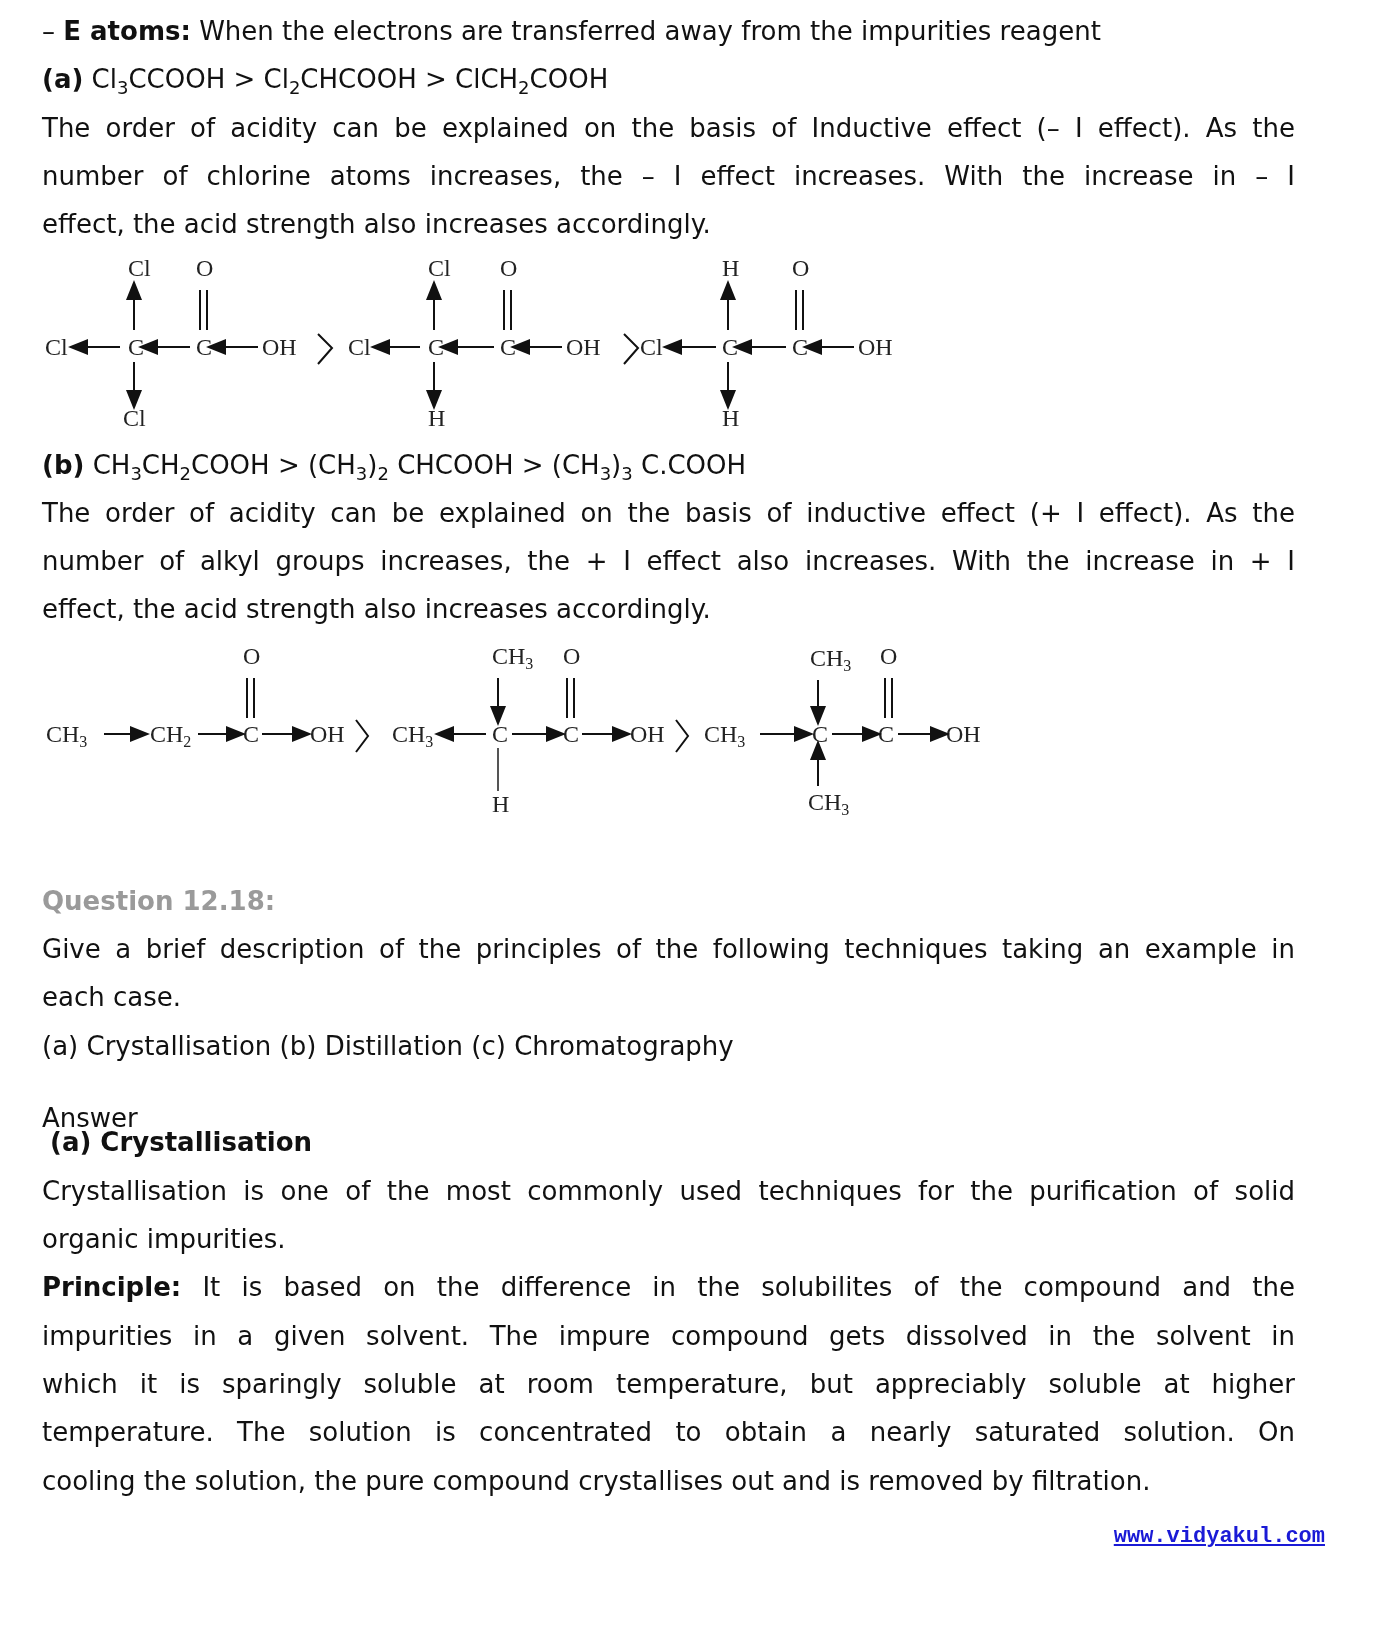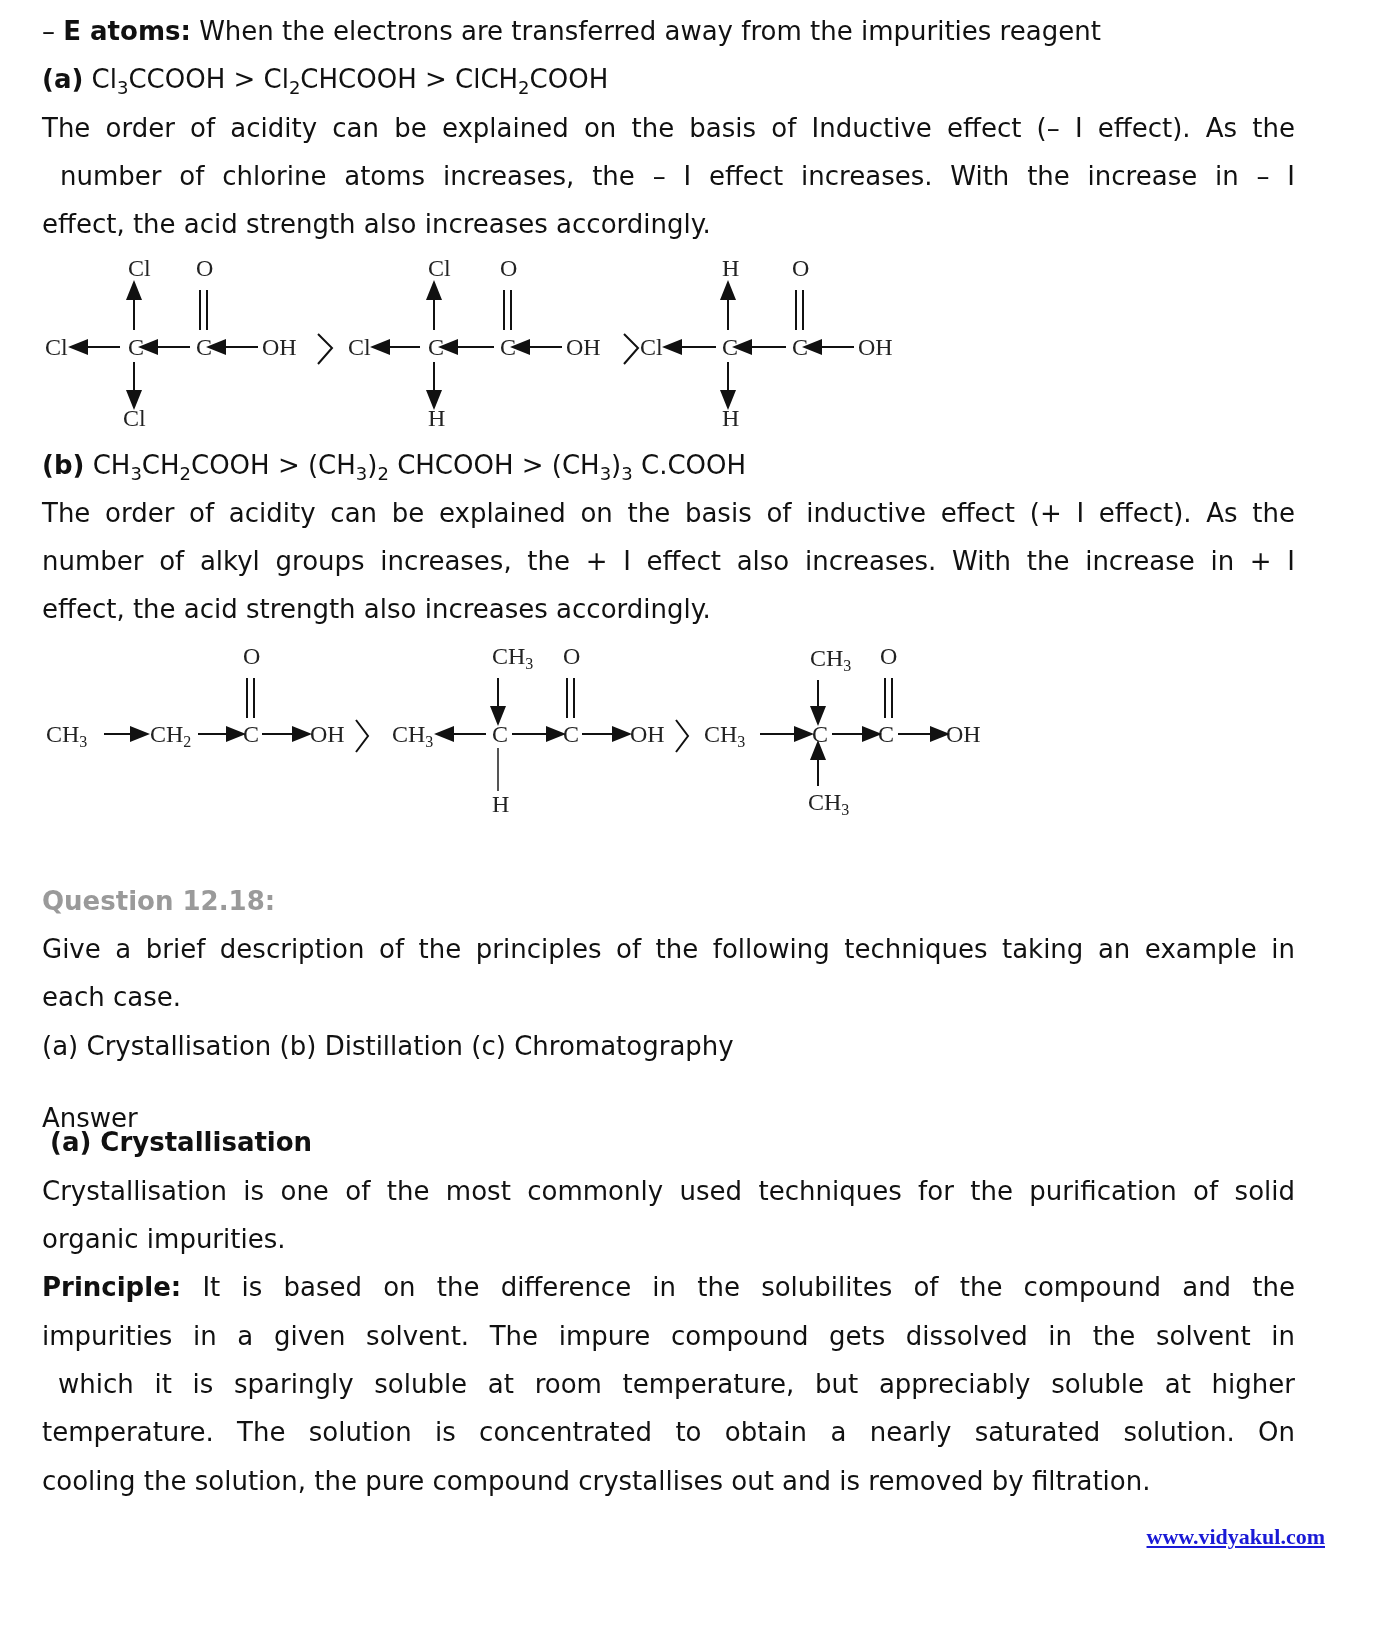--- a/index.html
+++ b/index.html
@@ -7,36 +7,36 @@
          font-family: "DejaVu Sans", sans-serif; color: #111; }
   .line { position: absolute; left: 42px; right: 80px; font-size: 26px; line-height: 34px; white-space: nowrap; }
   .just { text-align: justify; text-align-last: justify; white-space: normal; }
   b { font-weight: bold; }
   .q { color: #9a9a9a; font-weight: bold; }
   sub { font-size: 18px; vertical-align: -6px; line-height: 0; }
   .diagram { position: absolute; left: 0; width: 1375px; }
   .diagram svg { display: block; }
   .chem { font-family: "Liberation Serif", serif; font-size: 24px; fill: #222; }
   .chemsub { font-family: "Liberation Serif", serif; font-size: 16px; fill: #222; }
-  .footer { position: absolute; right: 50px; top: 1622px; font-family: Liberation Serif, serif;
+  .footer { position: absolute; right: 50px; top: 1622px; font-family: Liberation Mono, monospace;
             font-weight: bold; font-size: 22px; color: #1a1ad6; text-decoration: underline; }
 </style>
 </head>
 <body>
 
 <div class="line" style="top:14px;">
   <span>– </span><b>E atoms:</b><span> When the electrons are transferred away from the impurities reagent</span>
 </div>
 
 <div class="line" style="top:62px;">
   <b>(a)</b><span id="fa"><span> Cl</span><sub>3</sub><span>CCOOH &gt; Cl</span><sub>2</sub><span>CHCOOH &gt; ClCH</span><sub>2</sub><span>COOH</span></span>
 </div>
 
 <div class="line just" style="top:111px;">The order of acidity can be explained on the basis of Inductive effect (– I effect). As the</div>
-<div class="line just" style="top:159px;margin-left:18px;">number of chlorine atoms increases, the – I effect increases. With the increase in – I</div>
+<div class="line just" style="top:159px;">number of chlorine atoms increases, the – I effect increases. With the increase in – I</div>
 <div class="line" style="top:207px;">effect, the acid strength also increases accordingly.</div>
 
 <div class="diagram" style="top:250px;">
   <svg width="1375" height="190" viewBox="0 0 1375 190">
     <defs>
       <marker id="ah" markerWidth="10" markerHeight="8" refX="5" refY="4" orient="auto">
         <path d="M0,0 L10,4 L0,8 z" fill="#111"></path>
       </marker>
     </defs>
 
@@ -166,17 +166,17 @@
 <div class="line just" style="top:932px;">Give a brief description of the principles of the following techniques taking an example in</div>
 <div class="line" style="top:980px;">each case.</div>
 <div class="line" style="top:1029px;">(a) Crystallisation (b) Distillation (c) Chromatography</div>
 <div class="line" style="top:1077px;margin-top:24px;">Answer</div>
 
 <div class="line" style="top:1125px; left:50px;"><b>(a) Crystallisation</b></div>
 <div class="line just" style="top:1174px;">Crystallisation is one of the most commonly used techniques for the purification of solid</div>
 <div class="line" style="top:1222px;">organic impurities.</div>
 <div class="line just" style="top:1270px;"><b>Principle:</b><span> It is based on the difference in the solubilites of the compound and the</span></div>
 <div class="line just" style="top:1319px;">impurities in a given solvent. The impure compound gets dissolved in the solvent in</div>
-<div class="line just" style="top:1367px;margin-left:16px;">which it is sparingly soluble at room temperature, but appreciably soluble at higher</div>
+<div class="line just" style="top:1367px;">which it is sparingly soluble at room temperature, but appreciably soluble at higher</div>
 <div class="line just" style="top:1415px;">temperature. The solution is concentrated to obtain a nearly saturated solution. On</div>
 <div class="line" style="top:1464px;">cooling the solution, the pure compound crystallises out and is removed by filtration.</div>
 
 <a class="footer" style="top:1524px;">www.vidyakul.com</a>
 
 </body></html>

